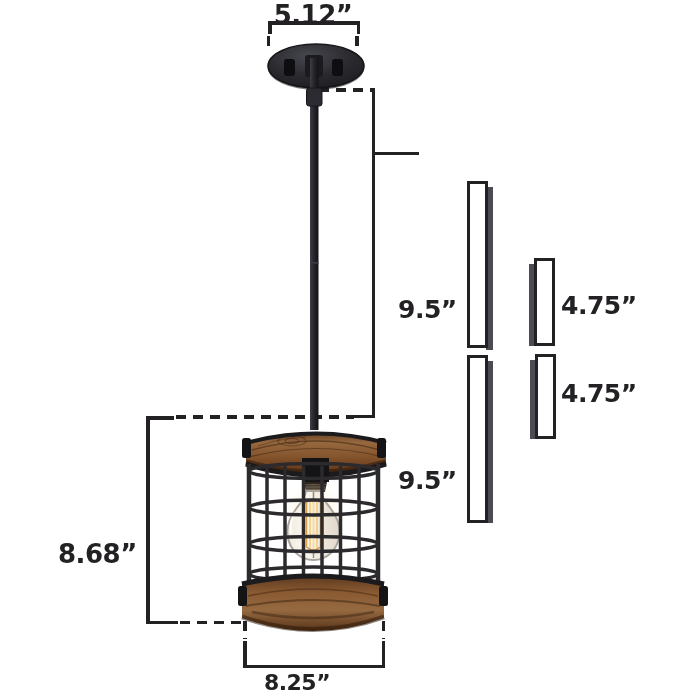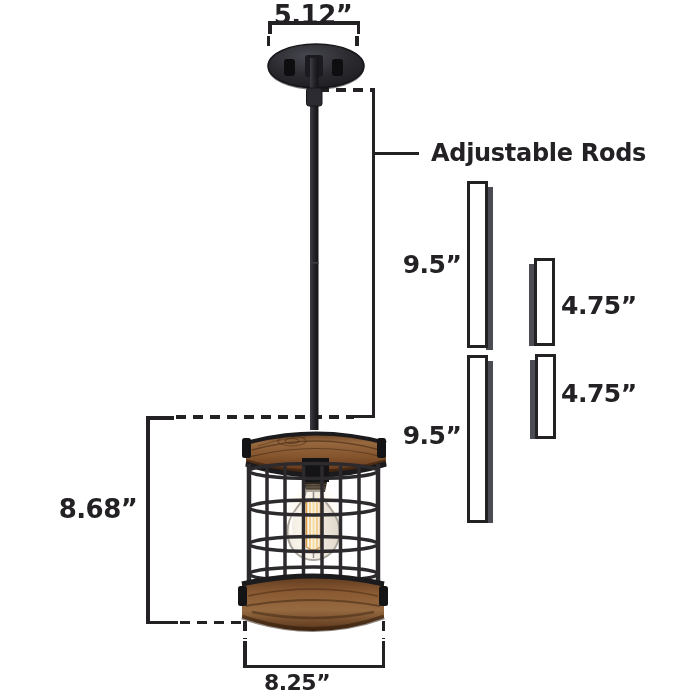--- a/index.html
+++ b/index.html
@@ -7,40 +7,39 @@
           font-family:"DejaVu Sans","Liberation Sans",sans-serif;color:#232124;border-radius:10px;}
   .abs{position:absolute;}
   .dim-label{font-weight:700;font-size:26px;color:#232124;letter-spacing:-0.5px;white-space:nowrap;}
   .callout-label{font-weight:700;font-size:24px;color:#232124;letter-spacing:-0.3px;white-space:nowrap;}
   .solid-h{background:#242124;height:3.5px;}
   .solid-v{background:#242124;width:3.5px;}
   .dash-h{height:3.5px;background:repeating-linear-gradient(90deg,#242124 0 10px,transparent 10px 17px);}
   .dash-v{width:3.5px;background:repeating-linear-gradient(180deg,#242124 0 10px,transparent 10px 17px);}
   .rod-face{background:#ffffff;border:3.5px solid #242124;box-sizing:border-box;}
   .rod-shadow{background:#4b4b53;}
-  .ta-r{text-align:center;}
+  .ta-r{text-align:left;margin-top:45px;}
   .ta-c{text-align:center;}
 </style>
 </head>
 <body>
 
 <div id="canvas">
 
   <div class="abs dim-label ta-c" style="left:250px;top:0px;width:126px;">5.12”</div>
   <div class="abs solid-h" style="left:268px;top:21px;width:92px;"></div>
   <div class="abs solid-v" style="left:268px;top:21px;height:13px;"></div>
   <div class="abs solid-v" style="left:356.5px;top:21px;height:13px;"></div>
   <div class="abs dash-v" style="left:266.5px;top:36px;height:13px;"></div>
   <div class="abs dash-v" style="left:355px;top:36px;height:13px;"></div>
 
   <div class="abs dash-h" style="left:319px;top:88px;width:54px;"></div>
   <div class="abs solid-v" style="left:371.5px;top:88px;height:330px;"></div>
   <div class="abs solid-h" style="left:352px;top:414.5px;width:23px;"></div>
   <div class="abs solid-h" style="left:375px;top:151.5px;width:44px;height:3px;"></div>
-  <div class="abs callout-label" style="left:431px;top:139px;">Adjustable Rods</div>
 
   <div class="abs dash-h" style="left:176px;top:415px;width:178px;"></div>
   <div class="abs solid-v" style="left:146px;top:416px;height:208px;"></div>
   <div class="abs solid-h" style="left:146px;top:416px;width:28px;"></div>
   <div class="abs solid-h" style="left:146px;top:620.5px;width:32px;"></div>
   <div class="abs dash-h" style="left:180px;top:620.5px;width:64px;"></div>
   <div class="abs dim-label ta-r" style="left:58px;top:494px;width:80px;">8.68”</div>
 
   <div class="abs dash-v" style="left:243px;top:621px;height:18px;"></div>
   <div class="abs dash-v" style="left:381.5px;top:621px;height:18px;"></div>

